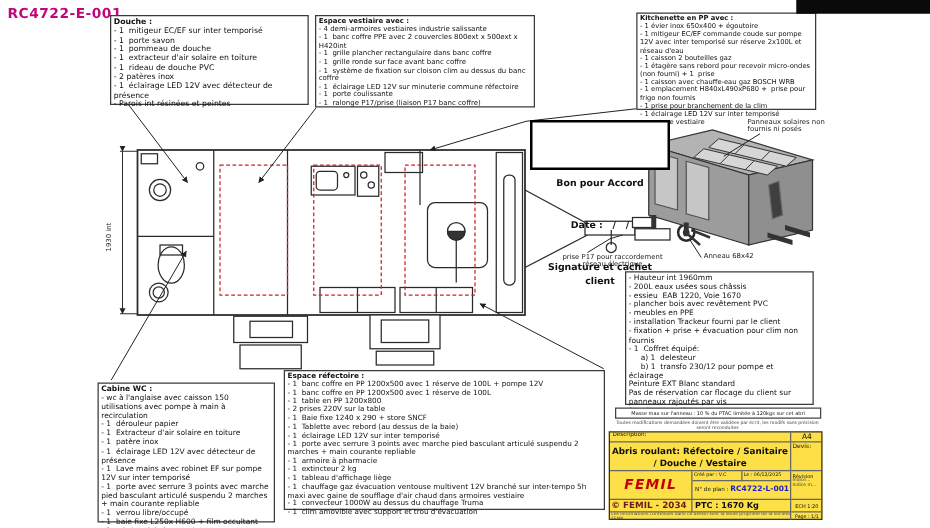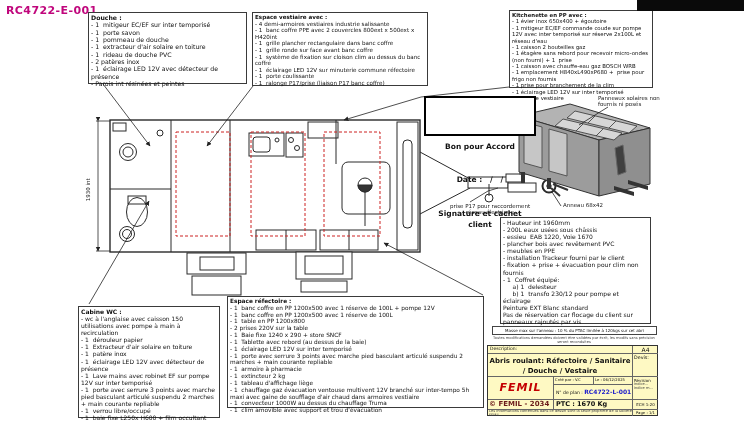--- a/index.html
+++ b/index.html
@@ -14,21 +14,21 @@
   .nb-item{white-space:pre-wrap;}
   
   #approval{position:absolute;left:424px;top:96px;width:112px;height:40px;
             border:2px solid #000;background:#fff;z-index:4;text-align:center;
             font-weight:bold;font-size:7.5px;line-height:1.5;padding-top:20px;
             box-sizing:border-box;white-space:pre-wrap;}
   
   .ann{position:absolute;z-index:2;font-size:5.5px;line-height:1.15;color:#222;}
   
   #titleblock{position:absolute;left:487px;top:345px;width:171px;height:71px;
-              border:1px solid #333;background:#fef9c3;z-index:3;box-sizing:border-box;}
+              border:1px solid #333;background:#fde047;z-index:3;box-sizing:border-box;}
   .cell{position:absolute;box-sizing:border-box;border-right:1px solid #666;
         border-bottom:1px solid #666;overflow:hidden;}
   .cell.last-col{border-right:none;}
   .cell.last-row{border-bottom:none;}
   #ref-header{position:absolute;left:6px;top:4px;font-size:11px;font-weight:bold;
               letter-spacing:.4px;z-index:3;}
   #black-bar{position:absolute;left:637px;top:0;width:107px;height:11px;
              background:#0a0a0a;z-index:5;}
   .tiny{font-size:3.6px;color:#444;line-height:1.1;}
 </style>

